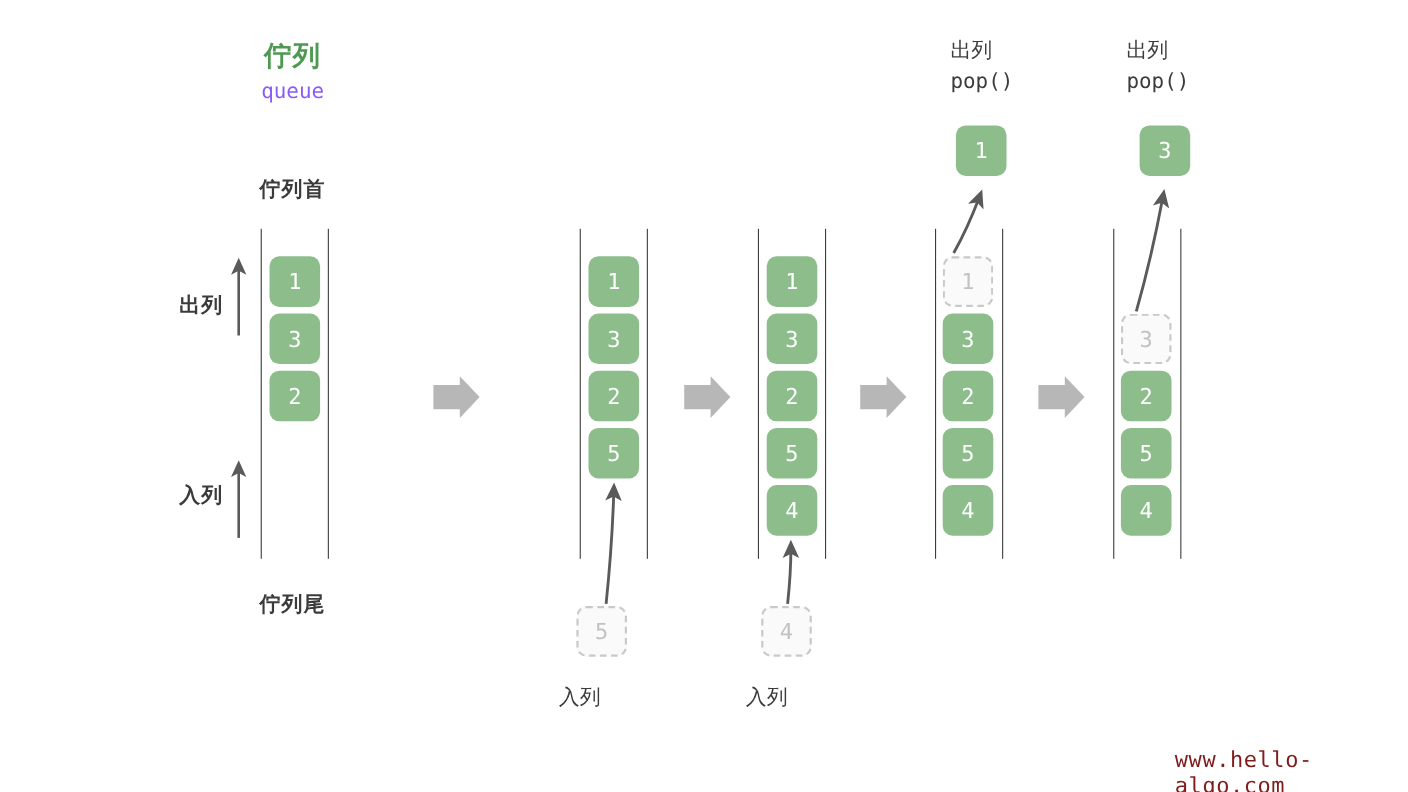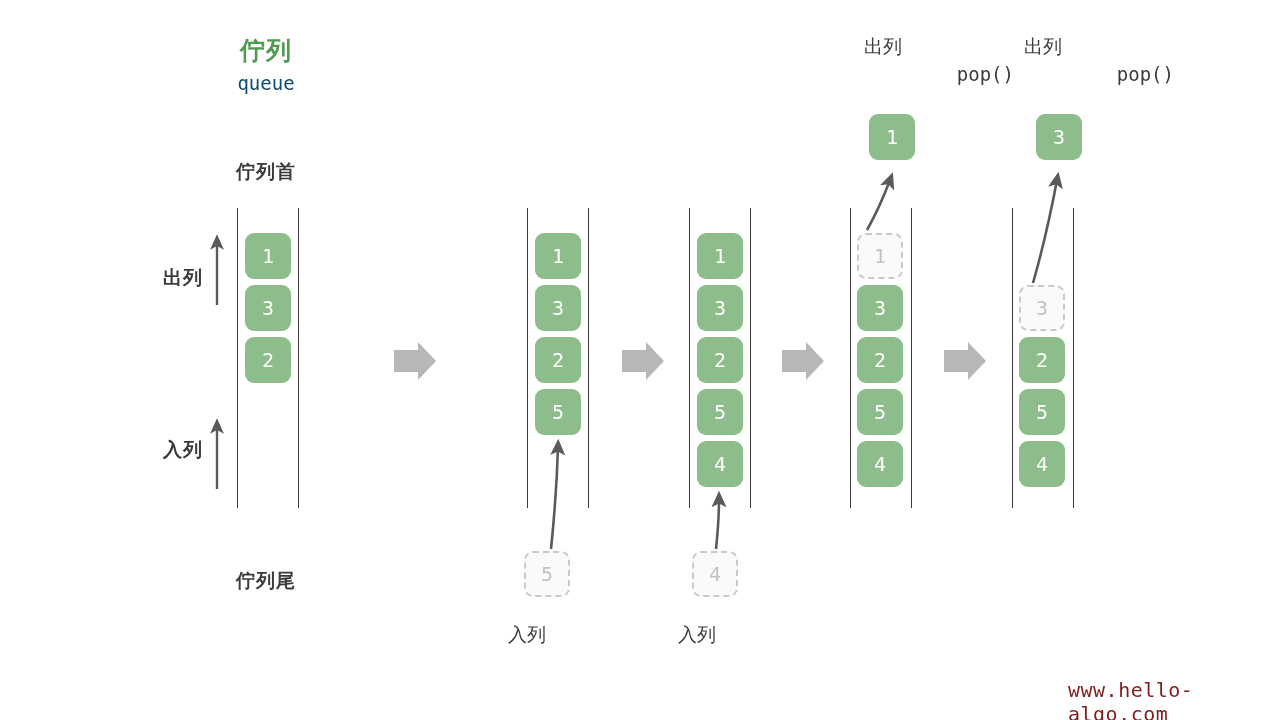--- a/index.html
+++ b/index.html
@@ -26,21 +26,21 @@
   
   .title-cn {
     font-size: 25px;
     font-weight: bold;
     color: #4e9a51;
     text-align: center;
     letter-spacing: 1px;
   }
   .title-en {
     font-size: 19px;
-    color: #0c4a6e;
+    color: #8b5cf6;
     text-align: center;
     font-family: "DejaVu Sans Mono", "Liberation Mono", monospace;
   }
 
   
   .head-label, .tail-label {
     font-size: 19px;
     font-weight: bold;
     color: #3b3b3b;
     text-align: center;
@@ -59,21 +59,20 @@
     font-size: 19px;
     color: #3c3c3c;
     text-align: left;
     line-height: 28px;
   }
   .op-label .cn { display:block; font-family:"DejaVu Sans","Liberation Sans",sans-serif; }
   .op-label .code {
     display:block;
     font-family: "DejaVu Sans Mono", "Liberation Mono", monospace;
     letter-spacing: 0px;
-    text-align: right;
   }
   .op-label .code .arg { color: #4e9a51; font-weight: bold; }
 
   
   .rail {
     background: #3c3c3c;
     width: 1.4px;
   }
 
   
@@ -114,21 +113,21 @@
 </style>
 </head>
 <body>
 
 <div id="stage">
 
   <div class="abs title-cn" style="left:186px; top:34px; width:160px;">佇列</div>
   <div class="abs title-en" style="left:186px; top:72px; width:160px;">queue</div>
 
   <div class="abs head-label" style="left:206px; top:159px; width:120px;">佇列首</div>
-  <div class="abs tail-label" style="left:206px; top:568px; width:120px;">佇列尾</div>
+  <div class="abs tail-label" style="left:206px; top:536px; width:120px;">佇列尾</div>
 
   <div class="abs dir-label" style="left:118px; top:265px; width:85px;">出列</div>
   <div class="abs dir-label" style="left:118px; top:437px; width:85px;">入列</div>
 
   <div class="abs rail" style="left:237px; top:208px; height:300px;"></div>
   <div class="abs rail" style="left:298px; top:208px; height:300px;"></div>
   <div class="abs cell" style="left:245px; top:233px;">1</div>
   <div class="abs cell" style="left:245px; top:285px;">3</div>
   <div class="abs cell" style="left:245px; top:337px;">2</div>
 

